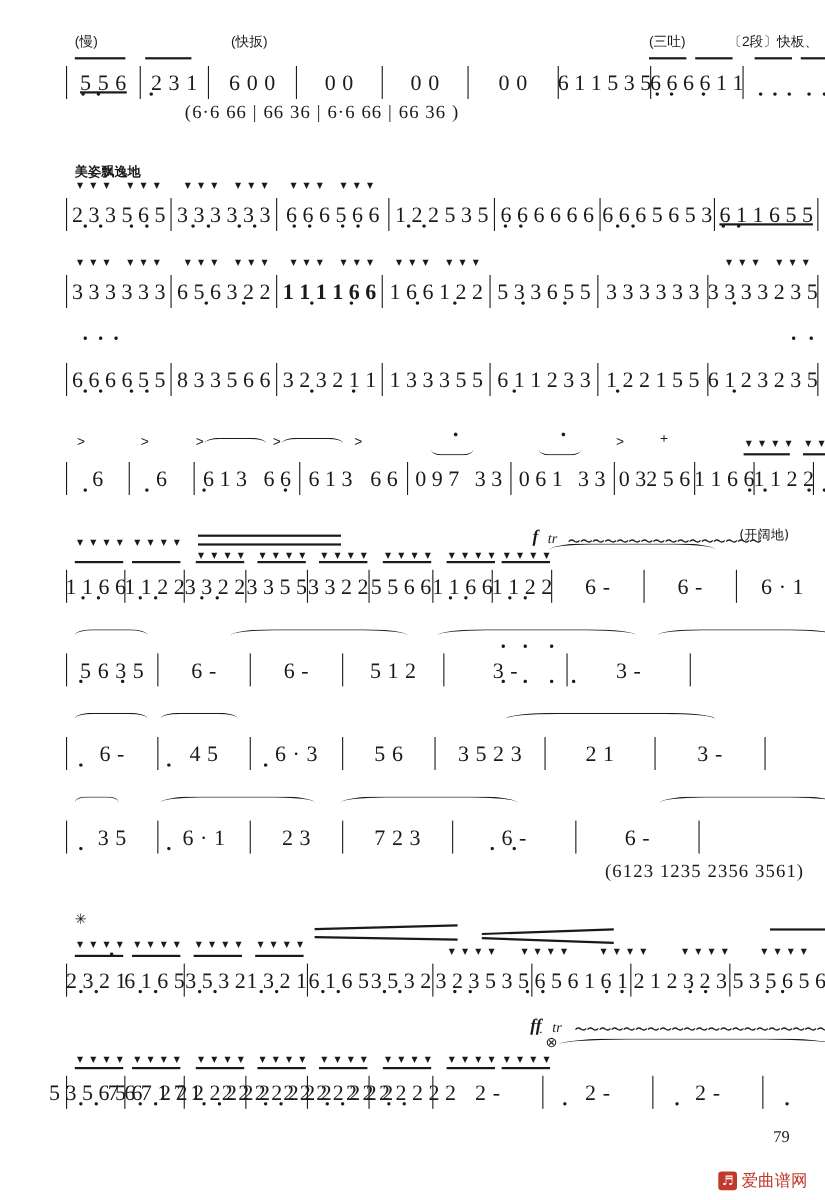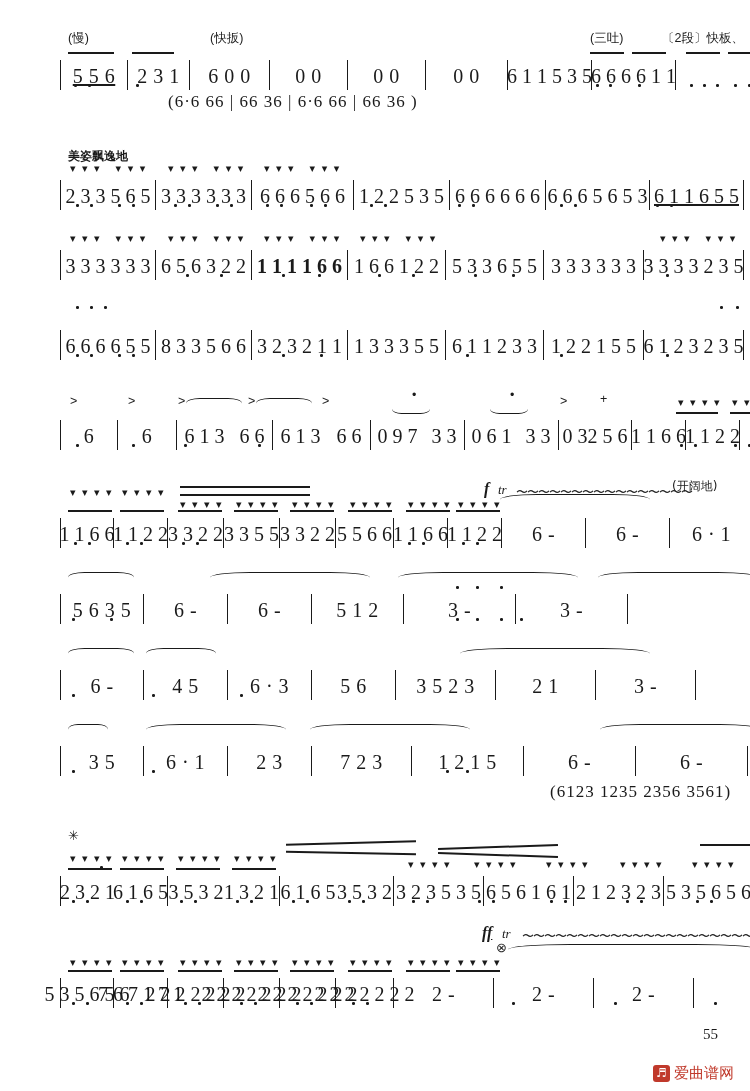--- a/index.html
+++ b/index.html
@@ -573,23 +573,20 @@
       <div class="measure" style="width:84px;">
           <span class="notes">6 ·   1</span>
         </div>
       <div class="measure" style="width:84px;margin-top:12px;">
           <span class="notes">2     3</span>
         </div>
       <div class="measure" style="width:100px;">
           <span class="notes">7   2 3</span>
         </div>
       <div class="measure" style="width:112px;">
-          <span class="notes">1 2  1 5</span>
-        </div>
-      <div class="measure" style="width:112px;">
           <span class="notes">6   -</span>
         </div>
       <div class="measure" style="width:112px;">
           <span class="notes">6   -</span>
         </div>
     </div>
     <div class="dots" style="position:absolute; left:0; top:46px;">
       <span class="dot" style="left:12px;"></span>
       <span class="dot" style="left:92px;"></span>
       <span class="dot" style="left:386px;"></span>
@@ -747,20 +744,20 @@
       <span class="dot" style="left:236px;"></span>
         <span class="dot" style="left:250px;"></span>
       <span class="dot" style="left:292px;"></span>
         <span class="dot" style="left:306px;"></span>
       <span class="dot" style="left:452px;"></span>
       <span class="dot" style="left:554px;"></span>
       <span class="dot" style="left:654px;"></span>
     </div>
   </div>
 
-  <div class="pageno">55</div>
+  <div class="pageno">79</div>
 
   <div class="watermark">
     <span class="wm-badge">♬</span>
     <span>爱曲谱网</span>
   </div>
 
 </div>
 
 </body></html>

